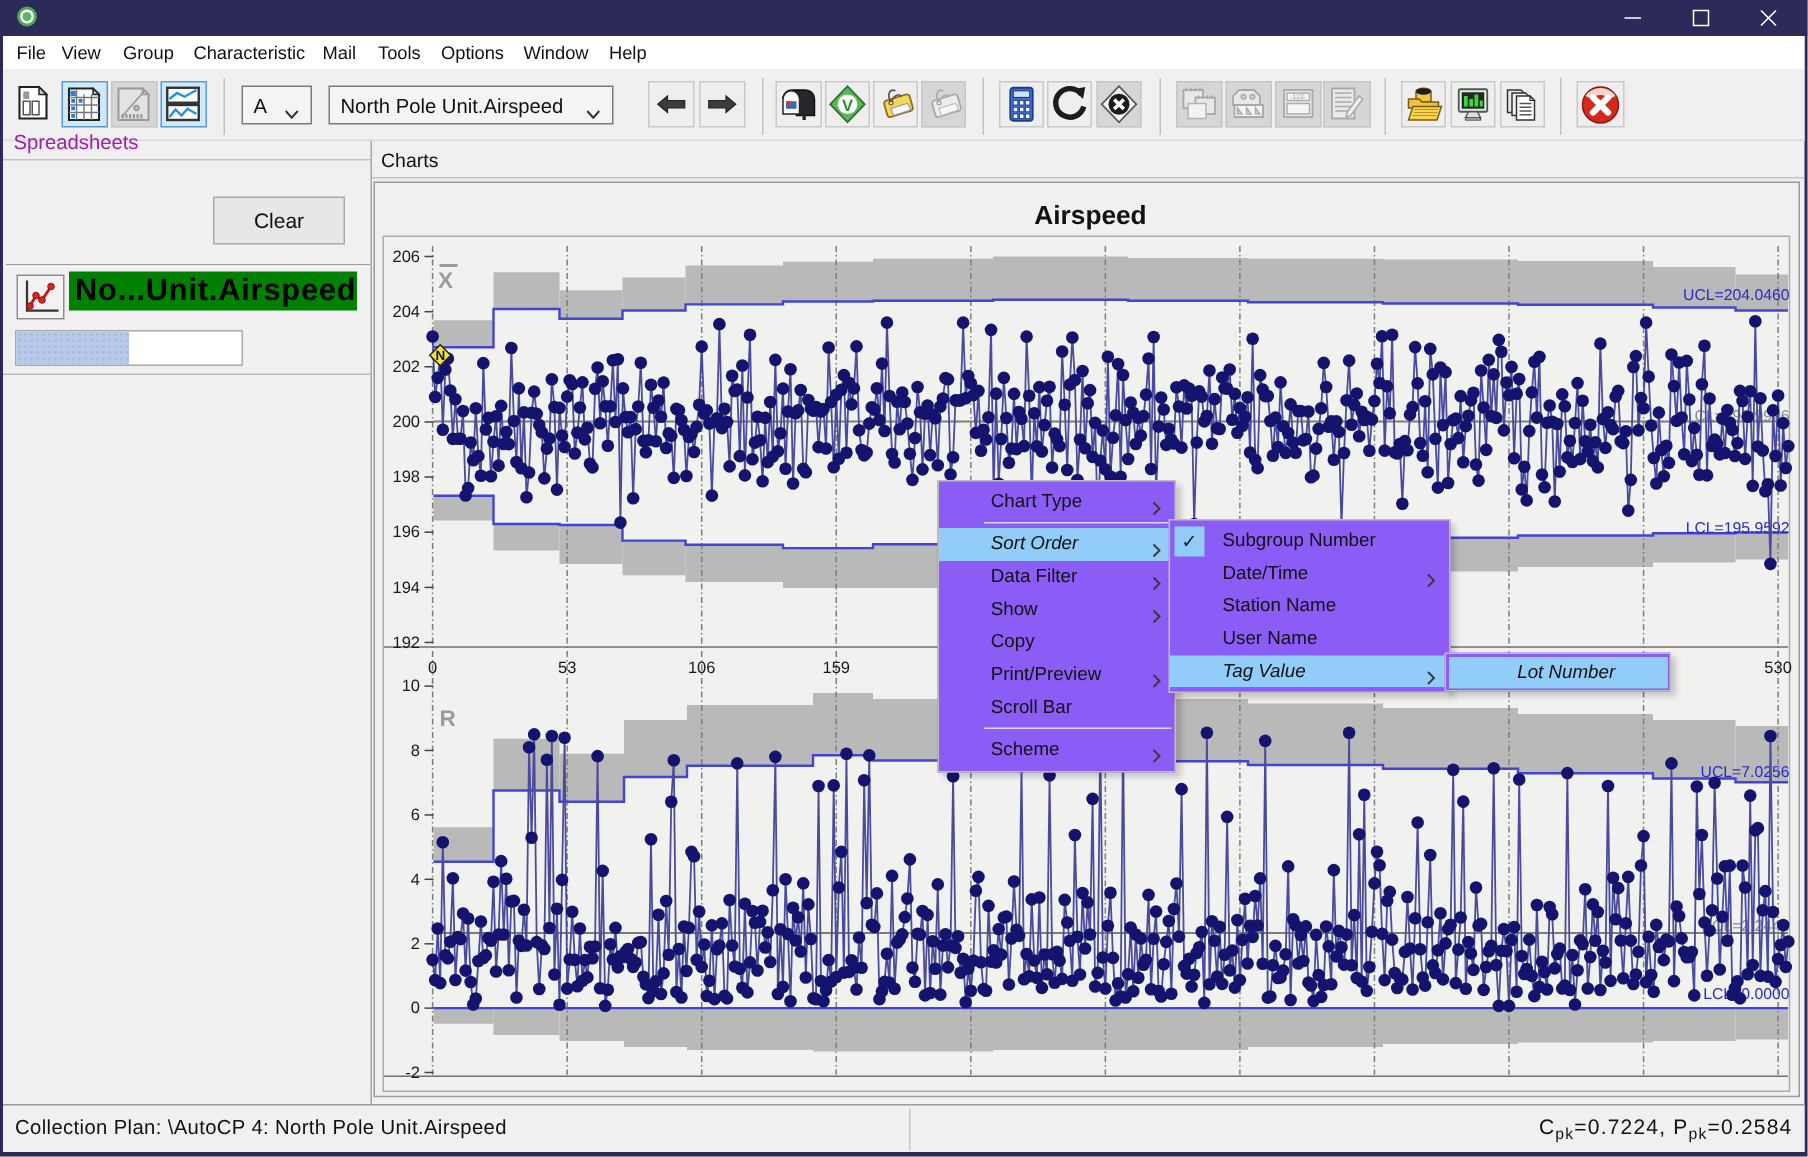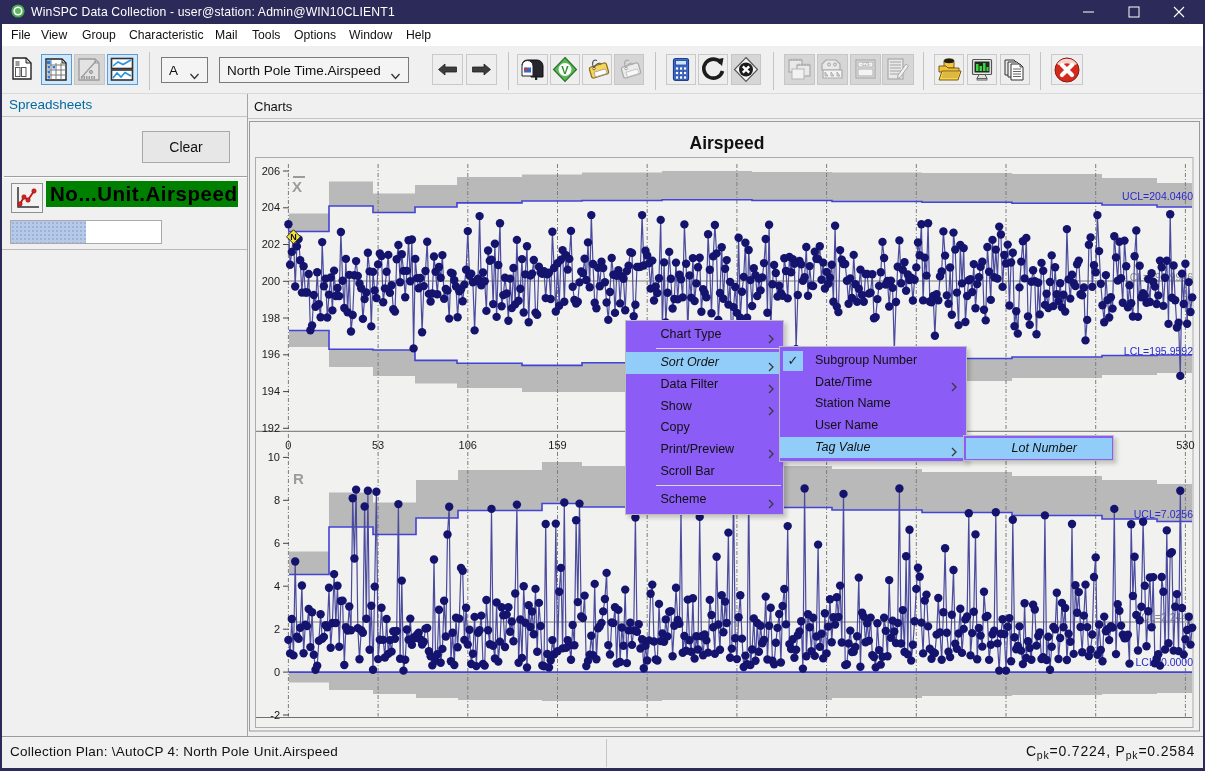--- a/index.html
+++ b/index.html
@@ -17,21 +17,21 @@
 #toolbar { position:absolute; left:0; top:46px; width:1201px; height:48px; background:#f0f0f0; border-bottom:1px solid #d9d9d9; }
 .tsep { position:absolute; top:6px; width:1px; height:38px; background:#c3c3c3; }
 .tbtn { position:absolute; top:8px; width:30px; height:31px; }
 .tsel { background:#cfe8fc; border:1px solid #5b9bd5; }
 .tgray { background:#d6d6d6; border:1px solid #c6c6c6; }
 .tflat { background:#eeeeee; border:1px solid #c9c9c9; }
 .combo { position:absolute; top:11px; height:26px; background:#f4f4f4; border:1px solid #7a7a7a; font-size:13.5px; color:#111; }
 .combo .cv { position:absolute; left:7px; top:5px; }
 .combo .ca { position:absolute; right:7px; top:10px; }
 
-#lefthdr { position:absolute; left:0; top:94px; width:245px; height:23px; border-bottom:1px solid #c4c4c4; font-size:13px; color:#0369a1; }
+#lefthdr { position:absolute; left:0; top:84px; width:245px; height:23px; border-bottom:1px solid #c4c4c4; font-size:13px; color:#a21caf; }
 #lefthdr span { position:absolute; left:7px; top:3px; font-size:13.5px; }
 #vdivider { position:absolute; left:245px; top:94px; width:1px; height:642px; background:#a5a5a5; }
 #righthdr { position:absolute; left:246px; top:94px; width:955px; height:25px; border-bottom:1px solid #c4c4c4; font-size:13px; color:#111; }
 #righthdr span { position:absolute; left:6px; top:5px; }
 
 #clearbtn { position:absolute; left:140px; top:131px; width:88px; height:32px; background:#e7e7e7; border:1px solid #a9a9a9; text-align:center; font-size:14px; color:#111; line-height:30px; }
 #groove { position:absolute; left:2px; top:176px; width:243px; height:2px; border-top:1px solid #9f9f9f; border-bottom:1px solid #fdfdfd; }
 #chbtn { position:absolute; left:9px; top:183px; width:32px; height:30px; background:#f2f2f2; border:1px solid #8f8f8f; }
 #greenlbl { position:absolute; left:44px; top:181px; width:192px; height:26px; background:#008000; color:#000; font-weight:bold; font-size:20.5px; line-height:25px; padding-left:4px; letter-spacing:0.55px; }
 #pbar { position:absolute; left:8px; top:220px; width:152px; height:24px; background:#fff; border:1px solid #a9a9a9; }
@@ -54,21 +54,20 @@
 </style>
 </head>
 <body>
 <div id="win">
   <div id="titlebar">
     <svg style="position:absolute;left:11px;top:4px" width="14" height="14" viewBox="0 0 14 14">
         <circle cx="7" cy="7" r="6.6" fill="#49a94d"></circle>
         <circle cx="7" cy="7" r="4.6" fill="#fff"></circle>
         <circle cx="7" cy="7" r="3" fill="#5cb860"></circle>
       </svg>
-    <span class="txt">WinSPC Data Collection - user@station: Admin@WIN10CLIENT1</span>
     <div class="capbtn" style="left:1066px"><svg width="45" height="24">
           <line x1="17" y1="12" x2="28" y2="12" stroke="#fff" stroke-width="1"></line>
         </svg></div>
     <div class="capbtn" style="left:1111px"><svg width="45" height="24">
           <rect x="18" y="7" width="10" height="10" fill="none" stroke="#fff" stroke-width="1"></rect>
         </svg></div>
     <div class="capbtn" style="left:1156px"><svg width="45" height="24">
           <path d="M18 7 L28 17 M28 7 L18 17" stroke="#fff" stroke-width="1.1"></path>
         </svg></div>
   </div>
@@ -131,21 +130,21 @@
 <polyline points="5,23 9,18 13,22 17,17.5 23,21" stroke="#2492e0" stroke-width="1.6" fill="none"></polyline>
 </svg></div>
     <div class="tsep" style="left:147px"></div>
     <div class="combo" style="left:159px;width:47px">
         <span class="cv">A</span>
         <span class="ca"><svg width="11" height="7" viewBox="0 0 11 7">
             <path d="M1.5 1 L5.5 5.5 L9.5 1" stroke="#333" fill="none" stroke-width="1.3"></path>
           </svg></span>
       </div>
     <div class="combo" style="left:217px;width:190px">
-        <span class="cv">North Pole Time.Airspeed</span>
+        <span class="cv">North Pole Unit.Airspeed</span>
         <span class="ca"><svg width="11" height="7" viewBox="0 0 11 7">
             <path d="M1.5 1 L5.5 5.5 L9.5 1" stroke="#333" fill="none" stroke-width="1.3"></path>
           </svg></span>
       </div>
     <div class="tbtn tflat" style="left:430px;width:31px"><svg width="29" height="29" viewBox="0 0 29 29">
 <path d="M12 9 L5.5 14.5 L12 20 V17 H23.5 V12 H12 Z" fill="#3c3c3c" stroke="#222" stroke-width="0.8"></path>
 </svg></div>
     <div class="tbtn tflat" style="left:463.5px;width:31px"><svg width="29" height="29" viewBox="0 0 29 29">
 <path d="M17 9 L23.5 14.5 L17 20 V17 H5.5 V12 H17 Z" fill="#3c3c3c" stroke="#222" stroke-width="0.8"></path>
 </svg></div>

